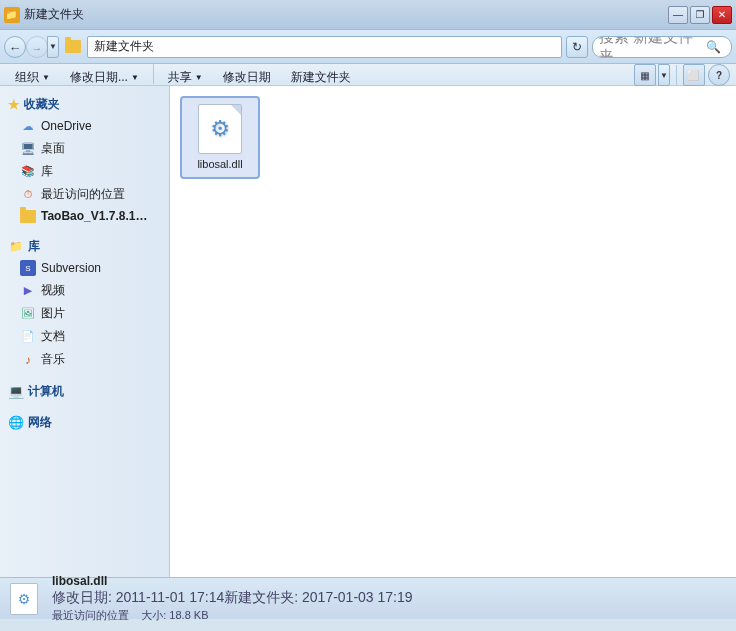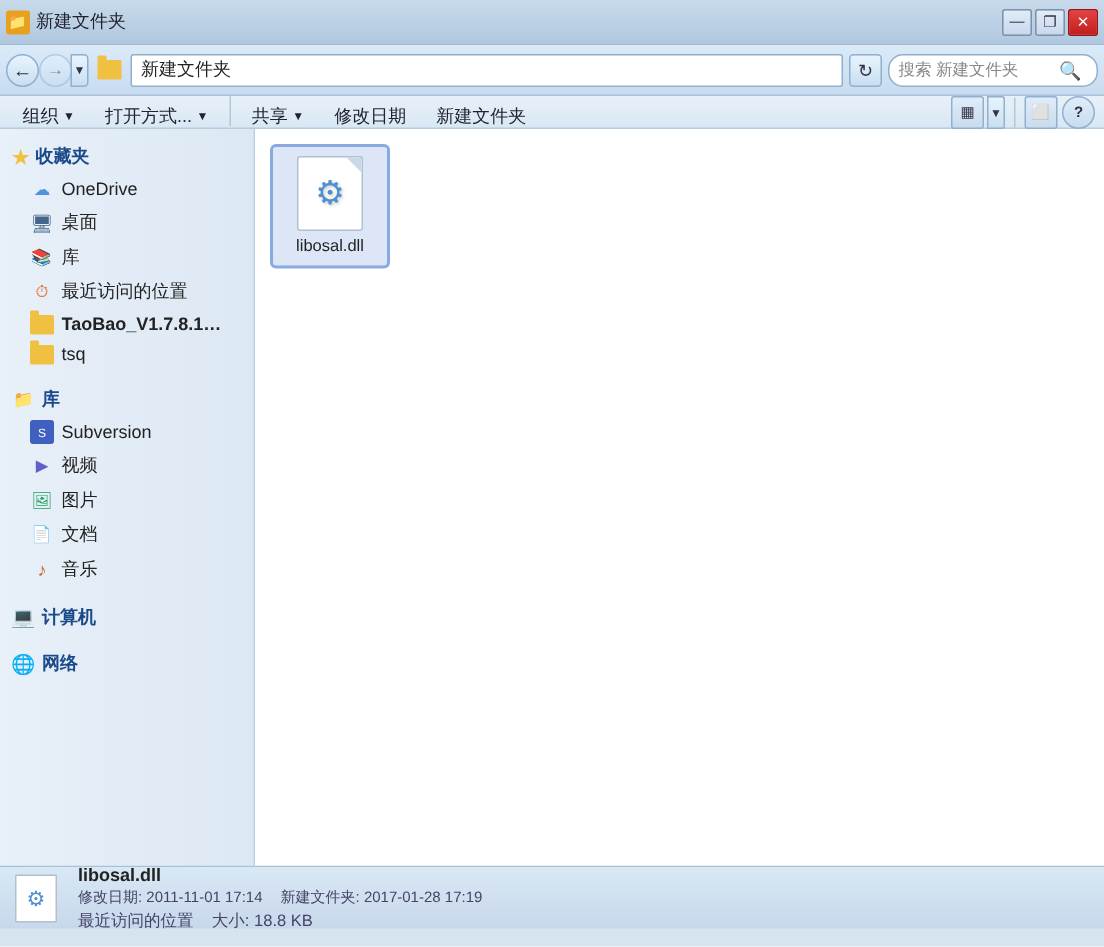--- a/index.html
+++ b/index.html
@@ -286,21 +286,21 @@
     .status-dll-page {
       width: 28px; height: 32px;
       background: white;
       border: 1px solid #b0c0d0;
       border-radius: 1px;
       display: flex; align-items: center; justify-content: center;
     }
     .status-gear { font-size: 14px; color: #5090d0; }
     .status-info { display: flex; flex-direction: column; gap: 1px; }
     .status-filename { font-size: 12px; font-weight: bold; color: #222; }
-    .status-meta { font-size: 10px; color: #446; display: flex; gap: 12px; }
+    .status-meta { font-size: 14px; color: #446; display: flex; gap: 0; }
     .status-type { font-size: 11px; color: #446; }
   </style>
 </head>
 <body>
 
 <div class="title-bar">
   <div class="title-bar-left">
     <div class="title-icon">📁</div>
     <span style="font-size:12px;color:#223;">新建文件夹</span>
   </div>
@@ -316,32 +316,32 @@
     <div class="nav-btn back">←</div>
     <div class="nav-btn" style="opacity:0.5;">→</div>
     <div class="dropdown-arrow">▼</div>
   </div>
   <div class="icon-folder" style="margin:0 2px;"></div>
   <div class="address-path">
     <span>新建文件夹</span>
   </div>
   <div class="refresh-btn">↻</div>
   <div class="search-box">
-    <span style="flex:1;font-size:11px;color:#888;">搜索 新建文件夹</span>
+    <span style="flex:1;font-size:15px;color:#888;">搜索 新建文件夹</span>
     <span class="search-icon-btn">🔍</span>
   </div>
 </div>
 
 <div class="toolbar">
   <button class="tb-btn">
     <span>组织</span>
     <span style="font-size:8px;">▼</span>
   </button>
   <button class="tb-btn">
-    <span>打开方式...</span>
+    <span>修改日期...</span>
     <span style="font-size:8px;">▼</span>
   </button>
   <div class="tb-separator"></div>
   <button class="tb-btn">
     <span>共享</span>
     <span style="font-size:8px;">▼</span>
   </button>
   <button class="tb-btn">
     <span>修改日期</span>
   </button>
@@ -386,24 +386,20 @@
     <div class="sidebar-item">
       <span class="icon-special">
           <span class="icon-loc">⏱</span>
         </span>
       <span>最近访问的位置</span>
     </div>
     <div class="sidebar-item">
       <span class="icon-folder"></span>
       <span style="overflow:hidden;text-overflow:ellipsis;white-space:nowrap;max-width:110px;font-weight:bold;">TaoBao_V1.7.8.10...</span>
     </div>
-    <div class="sidebar-item">
-      <span class="icon-folder"></span>
-      <span>tsq</span>
-    </div>
 
     <div class="sidebar-divider"></div>
 
     <div class="sidebar-section-title">
       <span class="icon-special">
           <span class="icon-lib">📁</span>
         </span>
       <span>库</span>
     </div>
     <div class="sidebar-item">
@@ -472,21 +468,21 @@
       <span class="status-gear">⚙</span>
     </div>
   </div>
   <div class="status-info">
     <div class="status-filename">libosal.dll</div>
     <div class="status-meta">
       <span>
         <span>修改日期:</span>&nbsp;<span>2011-11-01 17:14</span>
       </span>
       <span>
-        <span>新建文件夹:</span>&nbsp;<span>2017-01-28 17:19</span>
+        <span>新建文件夹:</span>&nbsp;<span>2017-01-03 17:19</span>
       </span>
     </div>
     <div class="status-type">
       <span>最近访问的位置</span>
       &nbsp;&nbsp;
       <span>大小:</span>&nbsp;<span>18.8 KB</span>
     </div>
   </div>
 </div>
 

